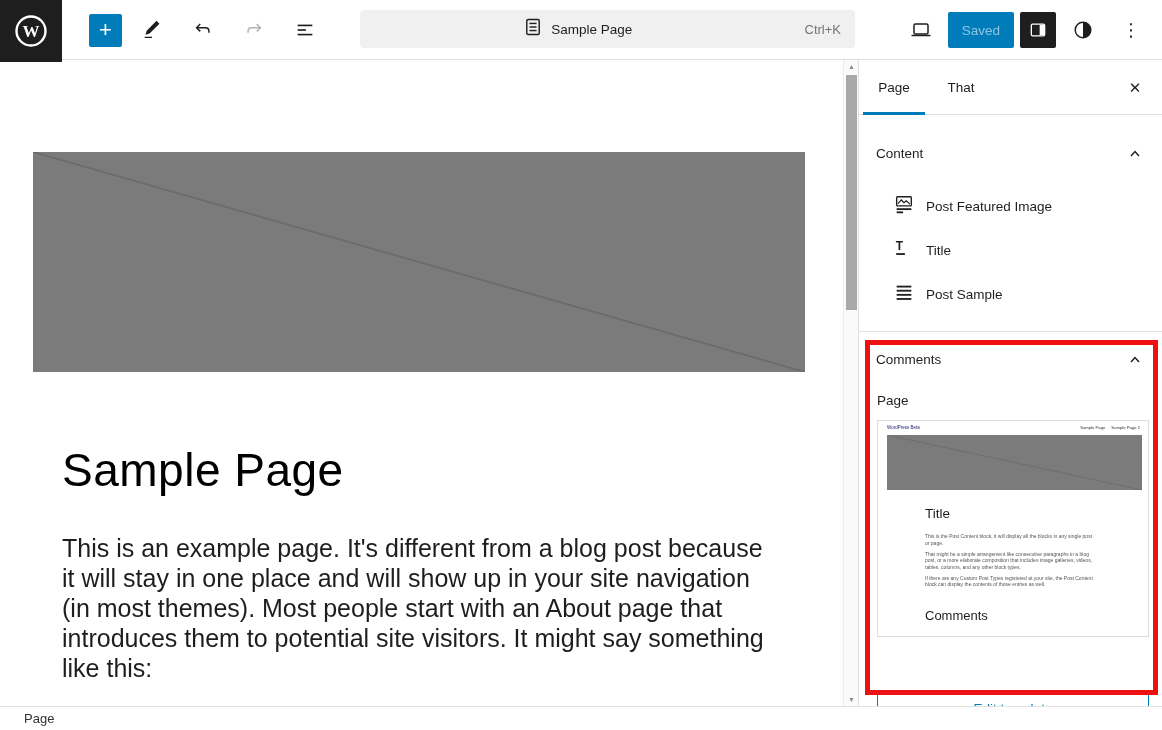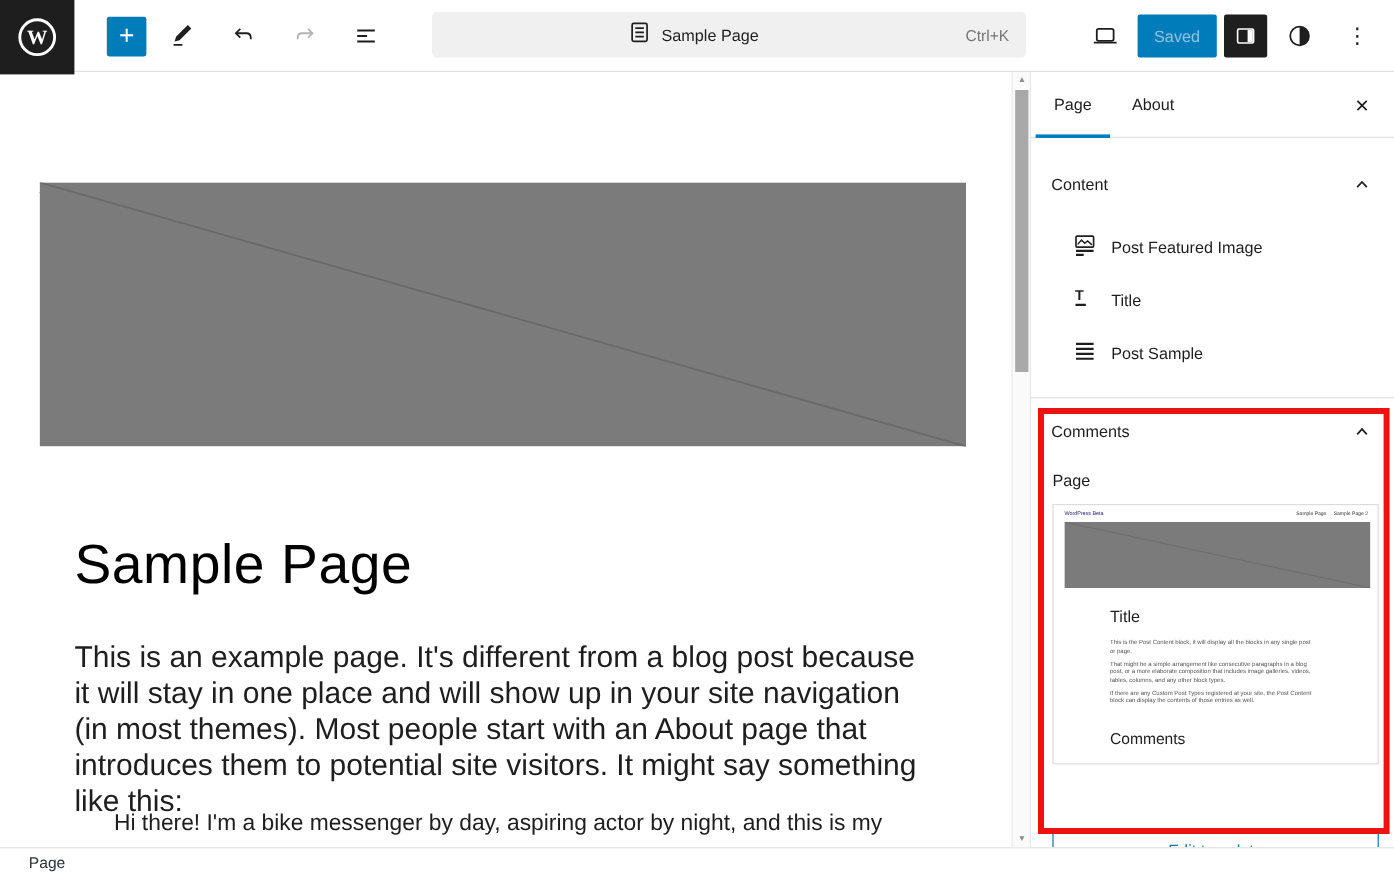--- a/index.html
+++ b/index.html
@@ -226,33 +226,32 @@
 
   <div class="featured-img">
     <svg class="gray-img-svg" viewBox="0 0 772 220" preserveAspectRatio="none">
       <rect x="0" y="0" width="772" height="220" fill="#7b7b7b"></rect>
       <line x1="0" y1="0" x2="772" y2="220" stroke="#696969" stroke-width="1.5"></line>
     </svg>
   </div>
 
   <h1 class="page-h1">Sample Page</h1>
   <p class="page-p">This is an example page. It's different from a blog post because it will stay in one place and will show up in your site navigation (in most themes). Most people start with an About page that introduces them to potential site visitors. It might say something like this:</p>
-  <p class="page-quote">Hi there! I'm a bike messenger by day, aspiring actor by night, and this is my</p>
 </div>
 
 <div class="scrollbar">
   <div class="scroll-arrow" style="top:3px">▲</div>
   <div class="scroll-thumb"></div>
   <div class="scroll-arrow" style="bottom:3px">▼</div>
 </div>
 
 <div class="sidebar">
   <div class="sb-tabs">
     <button class="sb-tab t0">Page</button>
-    <button class="sb-tab t1">About</button>
+    <button class="sb-tab t1">That</button>
     <div class="sb-tab-underline"></div>
     <button class="sb-close">✕</button>
   </div>
 
   <button class="panel-header" style="top:79px">
     <span class="ph-label">Content</span>
     <span class="ph-chev">
       <svg width="16" height="16" viewBox="0 0 20 20" fill="none" stroke="#1e1e1e" stroke-width="1.8">
         <polyline points="5,12.5 10,7 15,12.5"></polyline>
       </svg>

